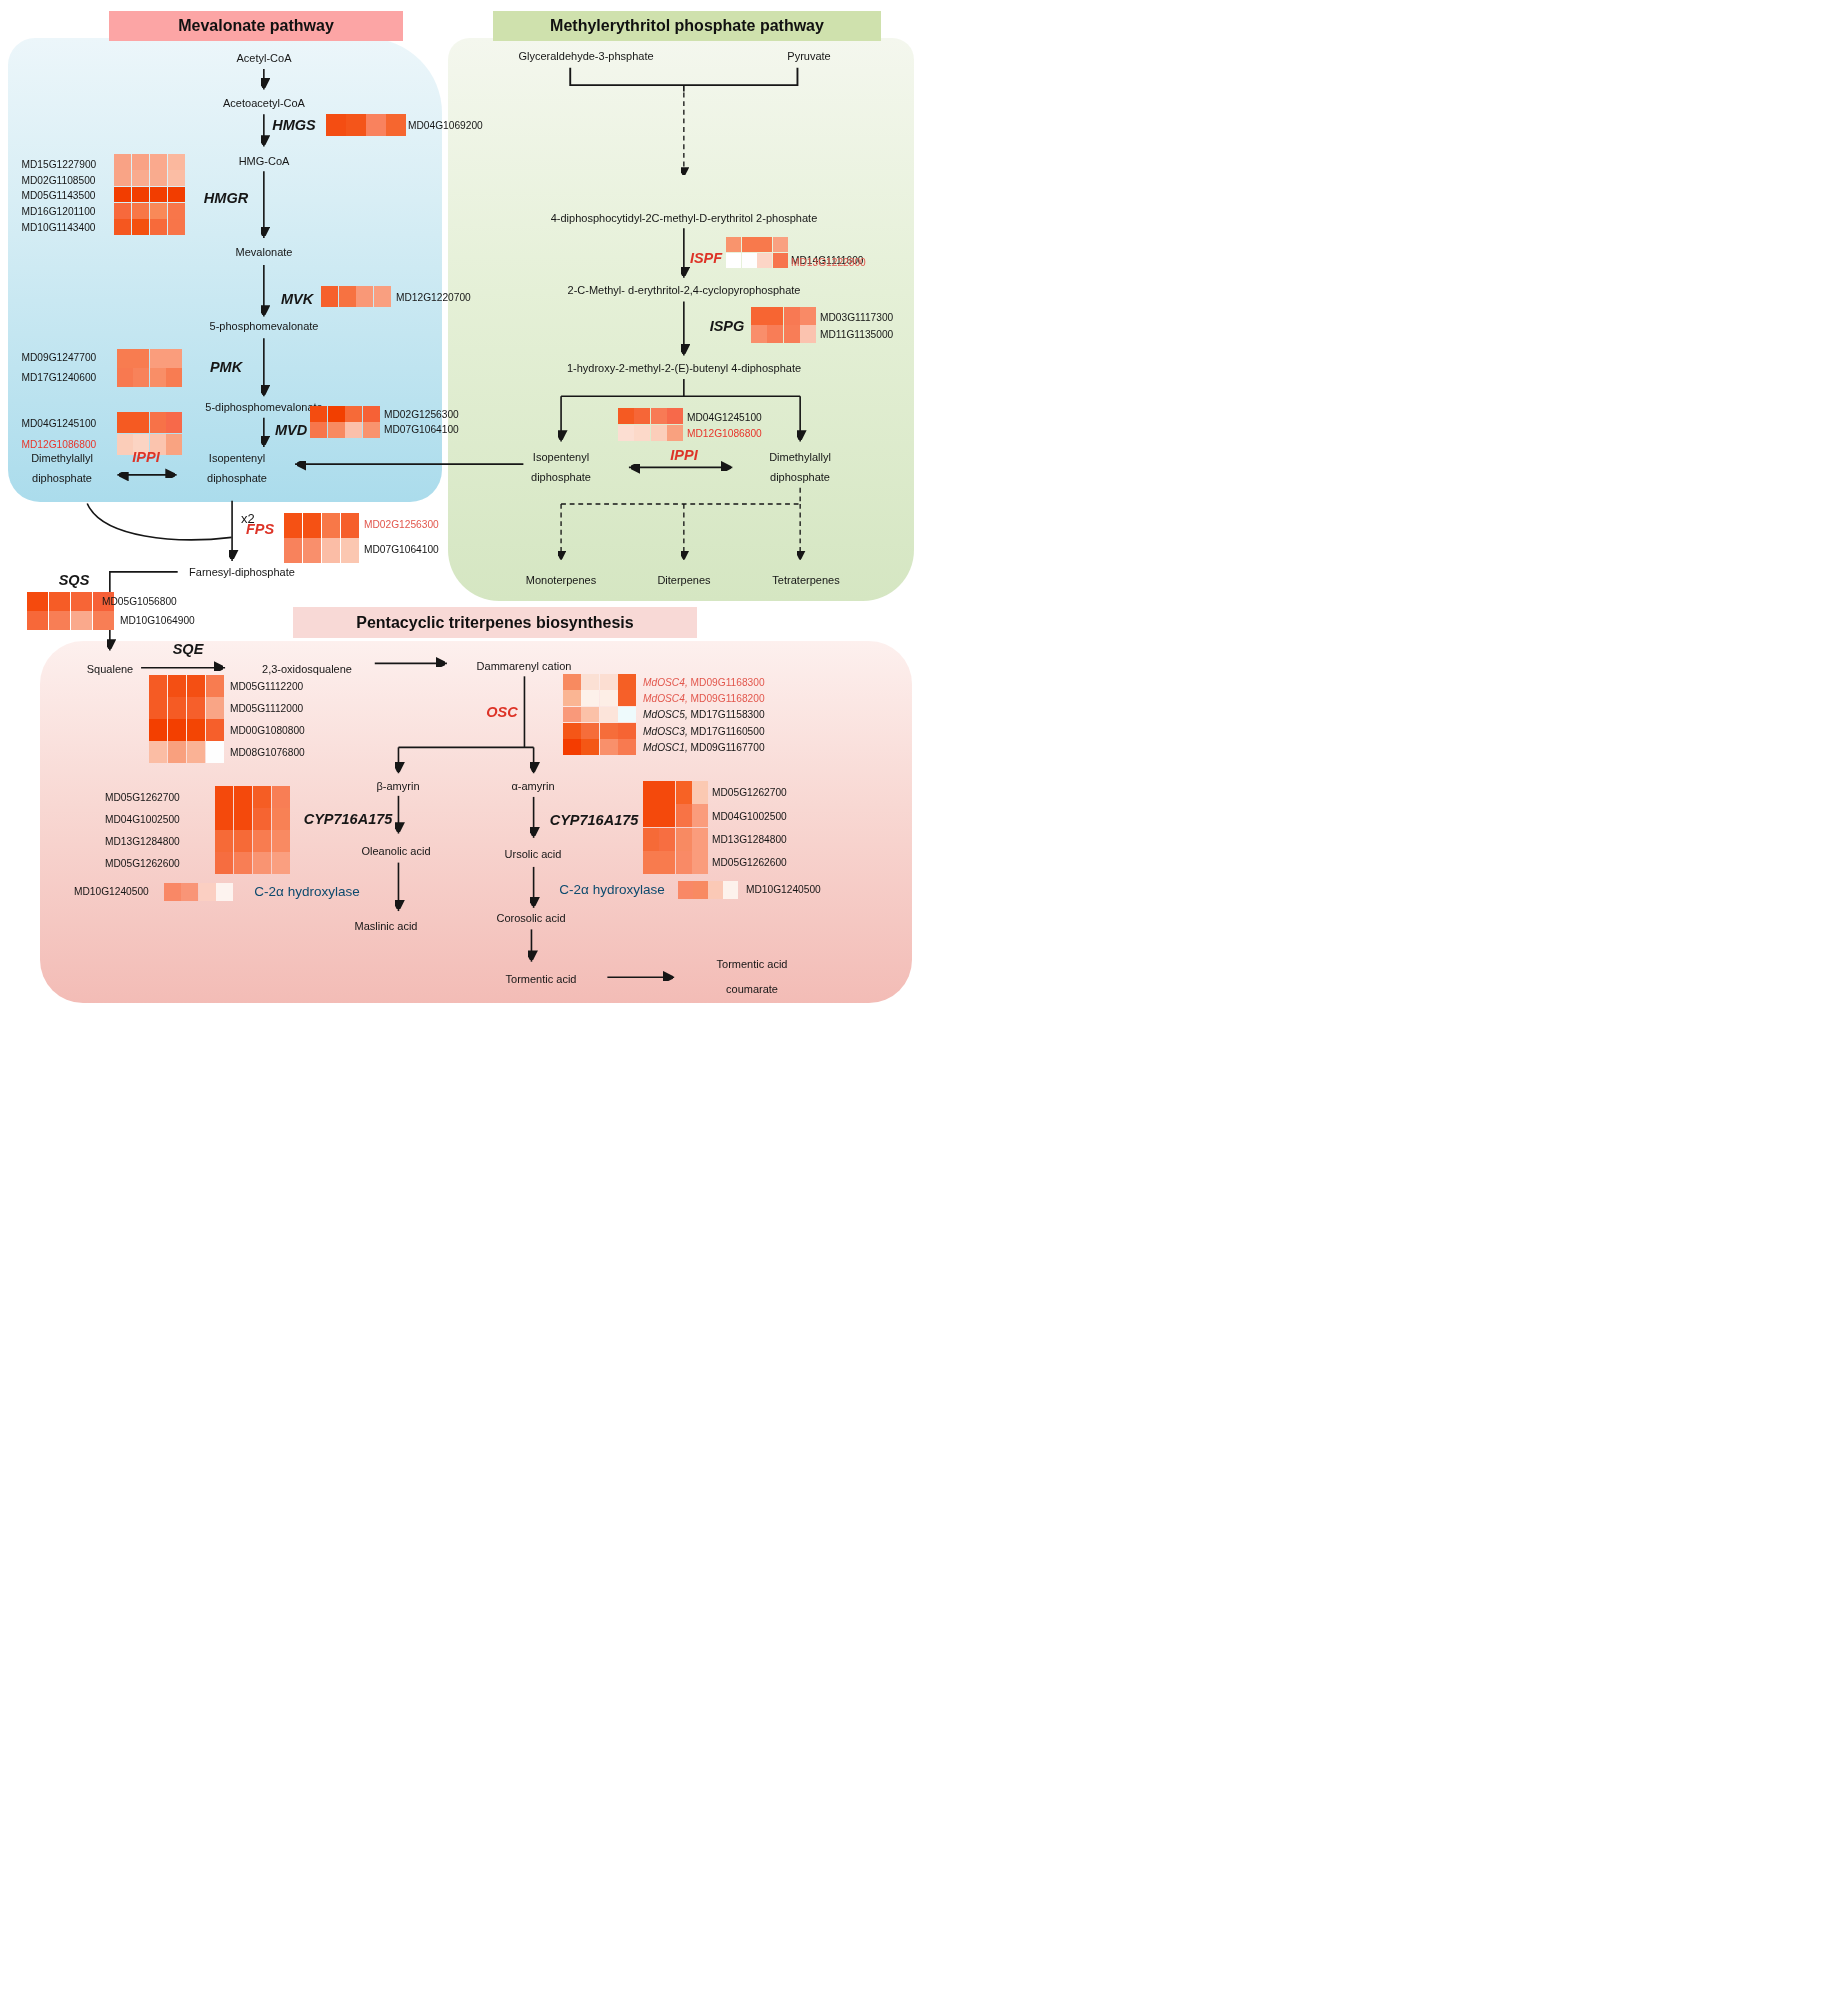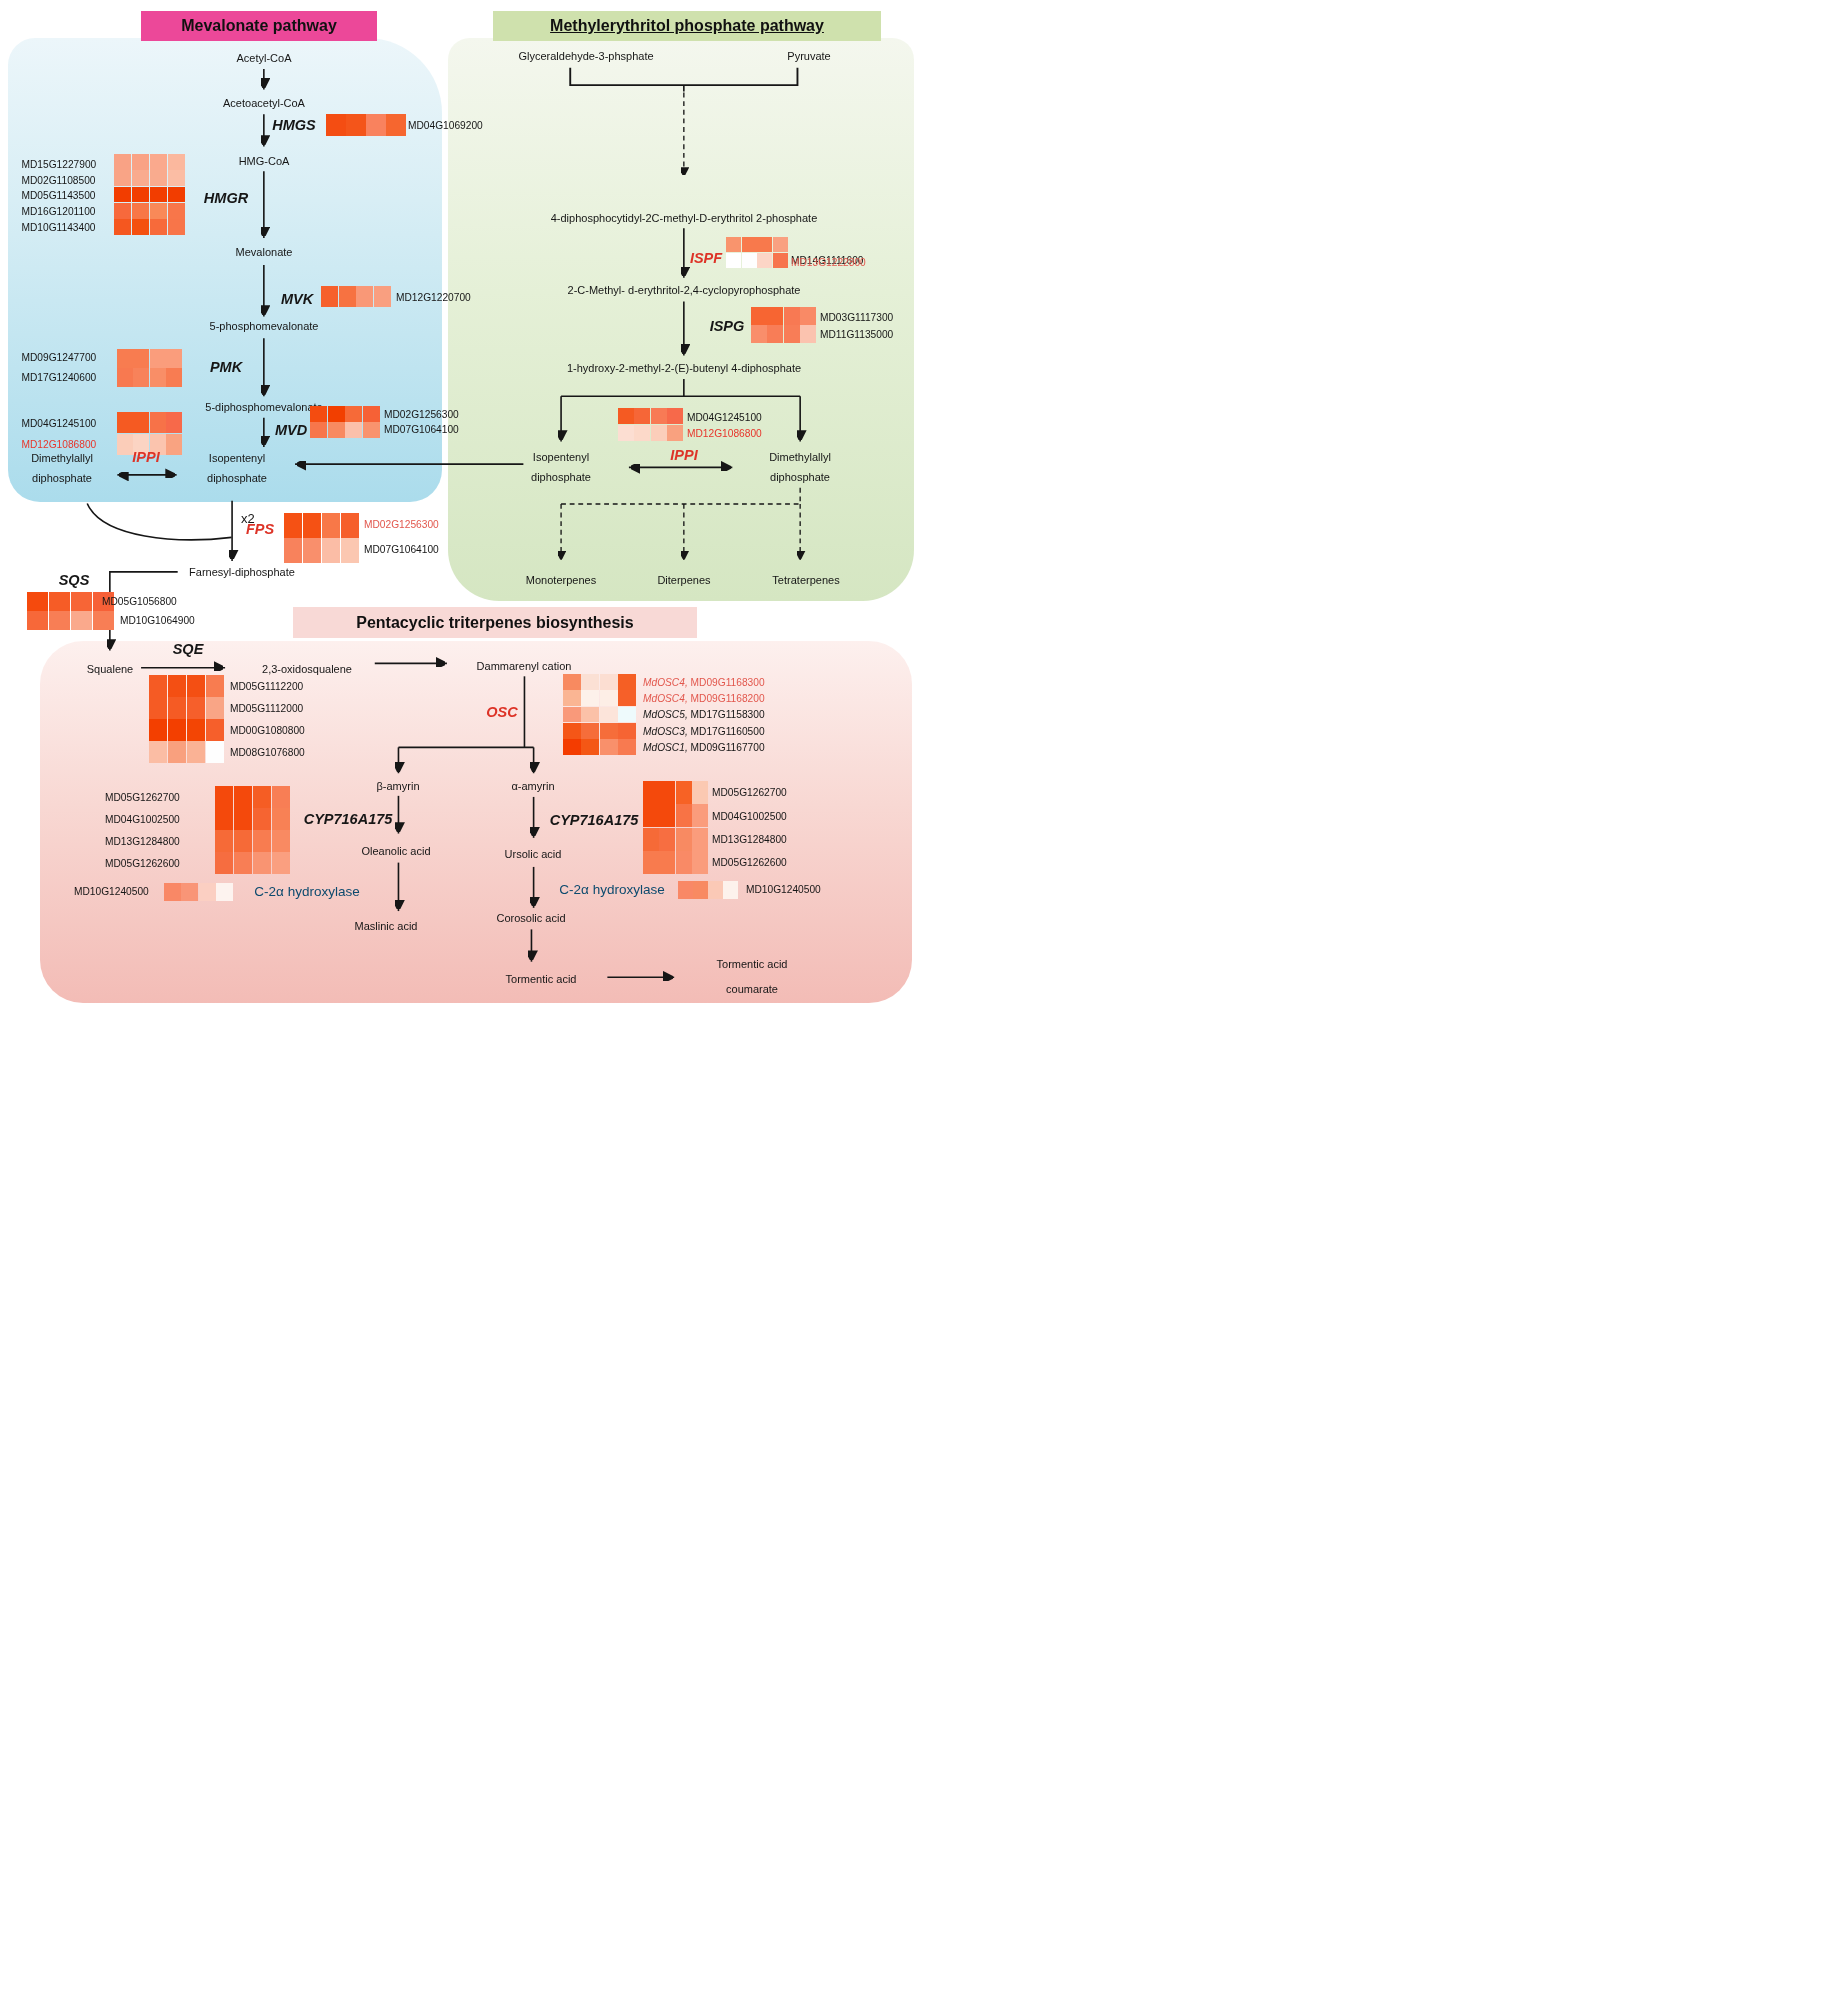--- a/index.html
+++ b/index.html
@@ -7,22 +7,22 @@
           font-family:"Liberation Sans",sans-serif;color:#161616;}
   .region{position:absolute;}
   .region-blue{left:8px;top:38px;width:434px;height:464px;border-radius:27px 75px 32px 32px;
     background:linear-gradient(180deg,#ecf6fa 0%,#d8eef5 35%,#abdcec 100%);}
   .region-green{left:448px;top:38px;width:466px;height:563px;border-radius:21.5px 21.5px 51px 51px;
     background:linear-gradient(180deg,#f4f7ee 0%,#e5f0d7 45%,#d5e6c2 100%);}
   .region-pink{left:40px;top:641px;width:872px;height:362px;border-radius:43px;
     background:linear-gradient(180deg,#fdf0ee 0%,#f8d8d3 45%,#f3bcb6 100%);}
   .titlebox{position:absolute;display:flex;align-items:center;justify-content:center;
     font-size:16px;font-weight:bold;color:#111;}
-  .tb-blue{left:109px;top:10.8px;width:236px;height:30px;background:#ec4899;margin-left:32px;}
-  .tb-green{left:493px;top:10.8px;width:388px;height:30px;background:#cfe1ad;text-decoration:underline;}
+  .tb-blue{left:109px;top:10.8px;width:294px;height:30px;background:#fca5a5;}
+  .tb-green{left:493px;top:10.8px;width:388px;height:30px;background:#cfe1ad;}
   .tb-pink{left:293px;top:607px;width:404px;height:31px;background:#f8d9d6;}
   .t{position:absolute;white-space:nowrap;}
   .cc{transform:translate(-50%,-50%);text-align:center;}
   .lc{transform:translateY(-50%);}
   .met{font-size:11px;}
   .enz{font-size:14.5px;font-weight:bold;font-style:italic;}
   .enz-red{color:#dd3327;}
   .enz-blue{font-size:13.5px;font-weight:normal;color:#0c4a6e;}
   .gene{font-size:10.2px;}
   .gene-red{color:#e8352b;}

